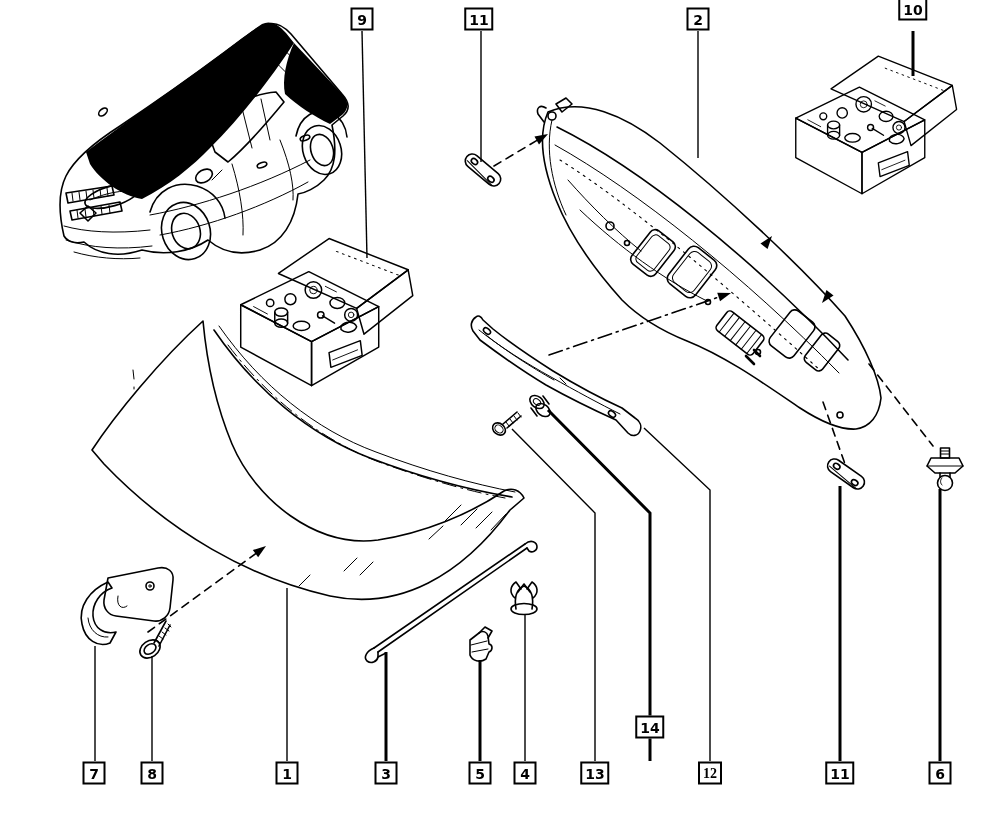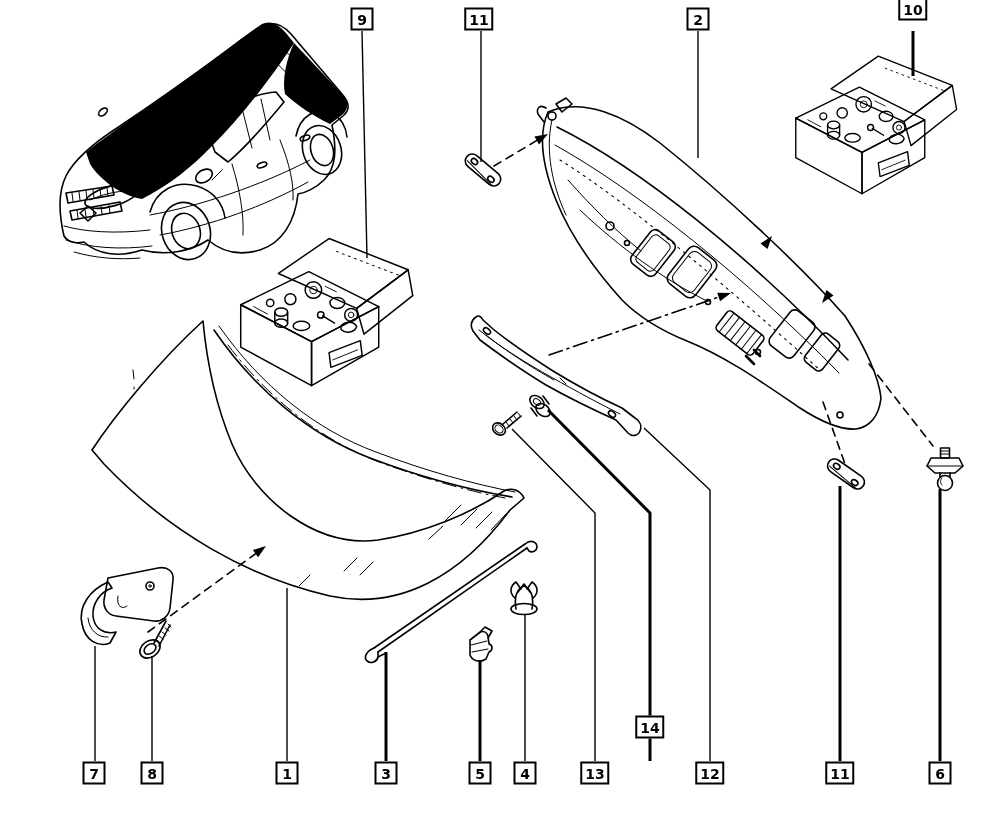--- a/index.html
+++ b/index.html
@@ -276,18 +276,18 @@
       <div class="callout" style="left: 698px; top: 19px;">2</div>
       <div class="callout" style="left: 913px; top: 9px;">10</div>
       <div class="callout" style="left: 94px; top: 773px;">7</div>
       <div class="callout" style="left: 152px; top: 773px;">8</div>
       <div class="callout" style="left: 287px; top: 773px;">1</div>
       <div class="callout" style="left: 386px; top: 773px;">3</div>
       <div class="callout" style="left: 480px; top: 773px;">5</div>
       <div class="callout" style="left: 525px; top: 773px;">4</div>
       <div class="callout" style="left: 595px; top: 773px;">13</div>
       <div class="callout" style="left: 650px; top: 727px;">14</div>
-      <div class="callout" style="left: 710px; top: 773px;">12</div>
+      <div class="callout" style="left: 710px; top: 773px; font-family: Liberation Serif, serif;">12</div>
       <div class="callout" style="left: 840px; top: 773px;">11</div>
       <div class="callout" style="left: 940px; top: 773px;">6</div>
     </div>
 
 </div>
 
 </body></html>

